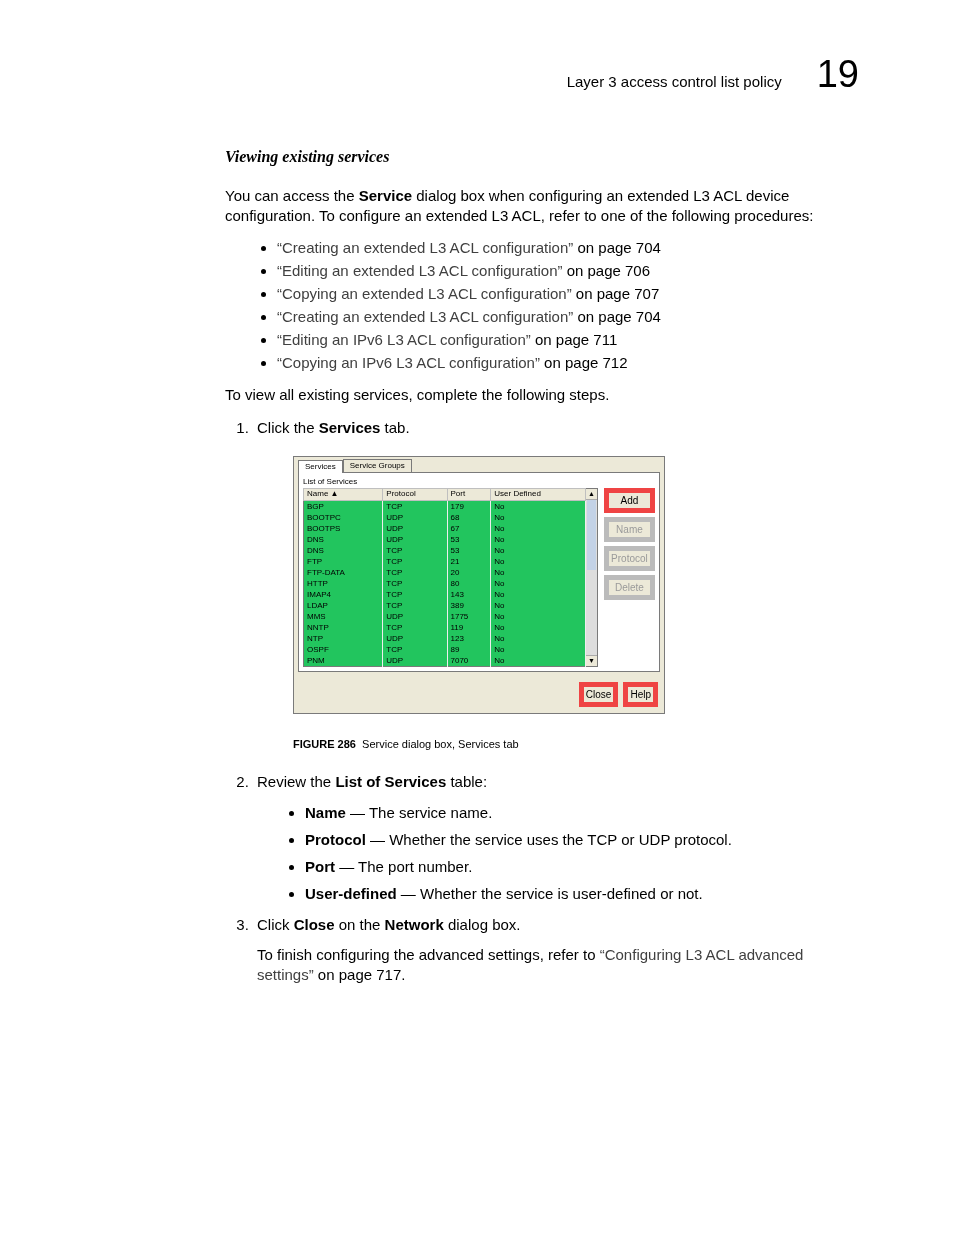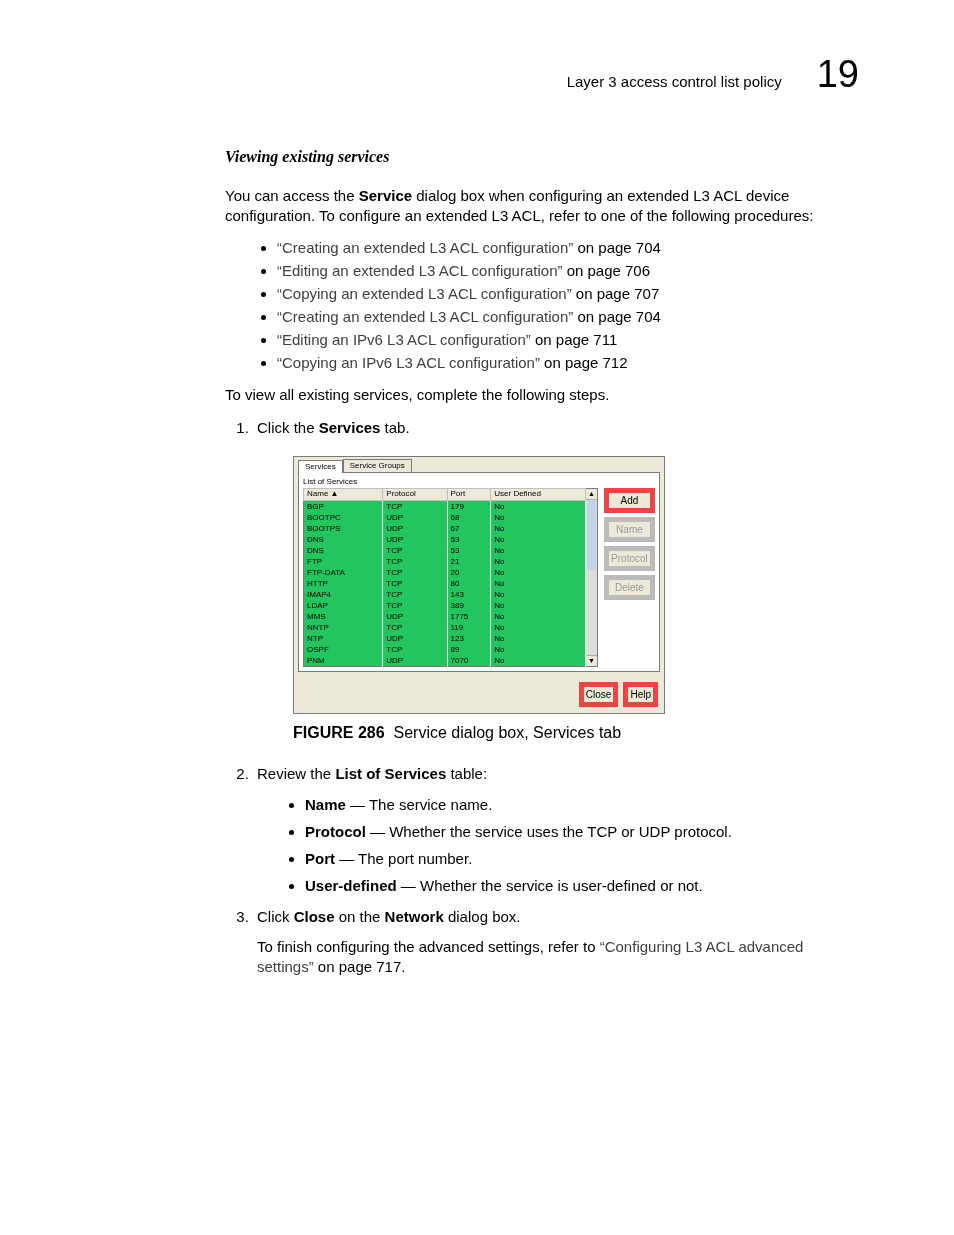--- a/index.html
+++ b/index.html
@@ -158,22 +158,22 @@
     color: #9a9a9a;
     border-color: #bbb;
   }
   .bottom-buttons {
     display: flex;
     justify-content: flex-end;
     gap: 5px;
     padding: 6px 6px 6px 0;
   }
   .fig-caption {
-    font-size: 16px;
-    margin: 8px 0 18px 0;
+    font-size: 11px;
+    margin: 23px 0 18px 0;
   }
   .fig-caption .fnum { font-weight: bold; }
 
   ul.review {
     list-style: disc;
     padding-left: 48px;
     margin: 10px 0 10px 0;
   }
   ul.review li { margin: 6px 0; }
 </style>

